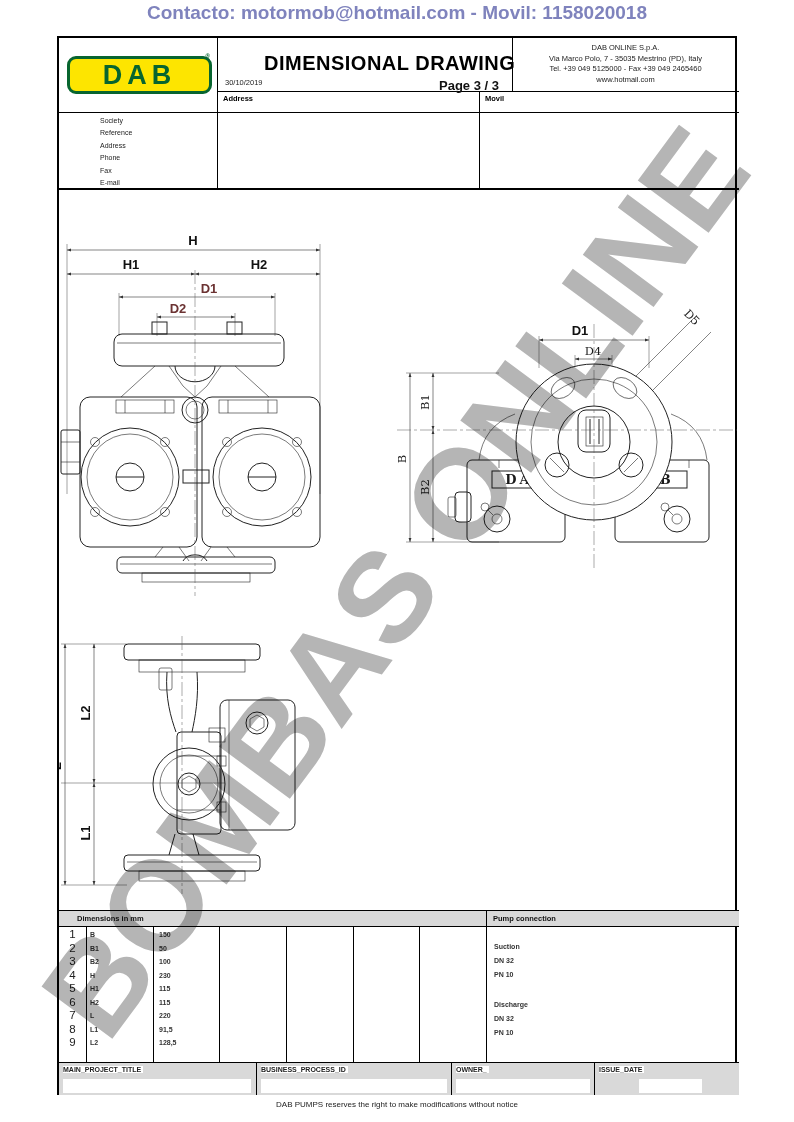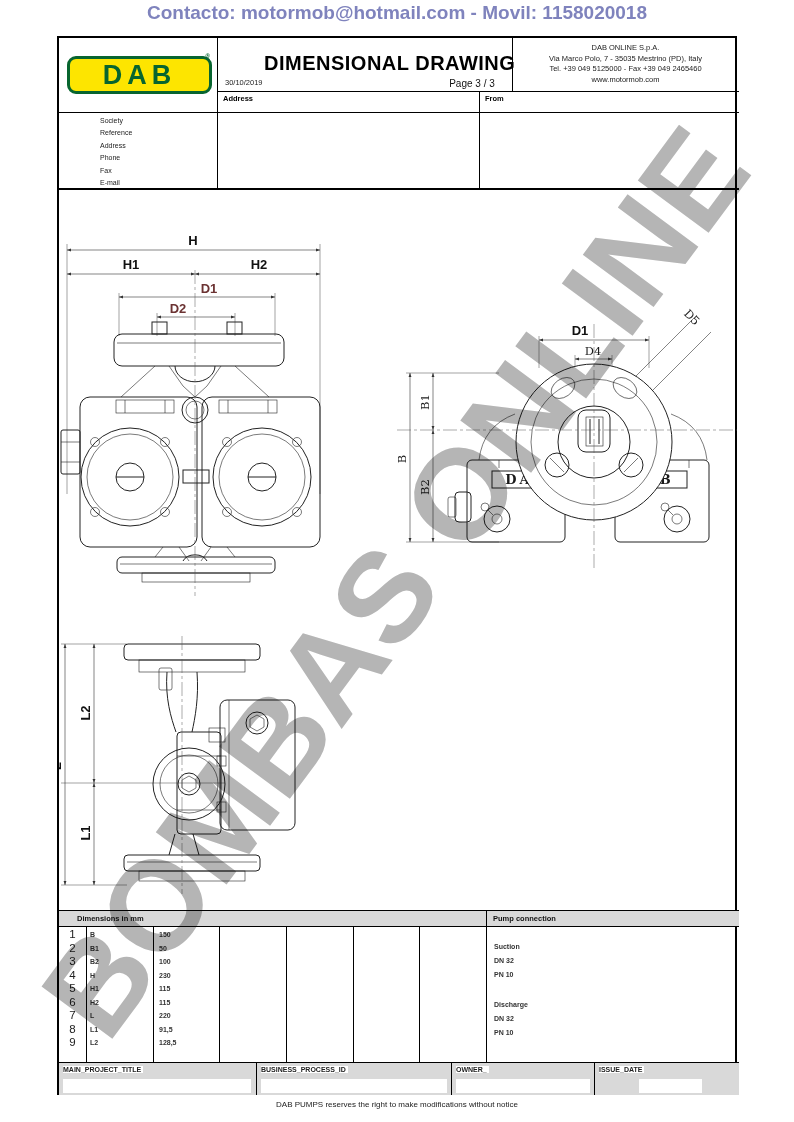--- a/index.html
+++ b/index.html
@@ -23,21 +23,21 @@
   .logo-box { position:absolute; left:8px; top:18px; width:145px; height:38px;
     background:#fde500; border:3px solid #07652f; border-radius:9px;
     display:flex; align-items:center; justify-content:center; }
   .logo-box .logo-txt { font-size:27px; font-weight:bold; color:#07652f; letter-spacing:5px;
     transform:scaleY(1.05); line-height:1; }
   .logo-reg { position:absolute; right:-1px; top:-6px; font-size:6px; color:#07652f; font-weight:bold; }
 
   .doc-title { position:absolute; left:158px; top:14px; width:295px; 
     font-size:20px; font-weight:bold; letter-spacing:0.5px;margin-left:47px; }
   .doc-date { position:absolute; left:166px; top:40px; font-size:7.5px; color:#222; }
-  .doc-page { position:absolute; left:380px; top:40px; width:66px; text-align:center; font-size:10px; color:#111; font-weight:normal; }
+  .doc-page { position:absolute; left:380px; top:40px; width:66px; text-align:left; font-size:13px; color:#111; font-weight:bold; }
 
   .addr { position:absolute; left:453px; top:5px; width:227px; text-align:center;
     font-size:7.5px; line-height:10.5px; color:#222; }
 
   .recv-label { position:absolute; left:164px; top:56px; font-size:7.5px; font-weight:bold; }
   .from-label { position:absolute; left:426px; top:56px; font-size:7.5px; font-weight:bold; }
 
   .fields { position:absolute; left:41px; top:77px; font-size:7px; color:#222; line-height:12.4px; }
 
   .model-title { position:absolute; left:0; top:160px; width:680px; text-align:center;
@@ -106,25 +106,25 @@
   </div>
 
   <div class="doc-title">DIMENSIONAL DRAWING</div>
   <div class="doc-date">30/10/2019</div>
   <div class="doc-page">Page 3 / 3</div>
 
   <div class="addr">
     <div>DAB ONLINE S.p.A.</div>
     <div>Via Marco Polo, 7 - 35035 Mestrino (PD), Italy</div>
     <div>Tel. +39 049 5125000 - Fax +39 049 2465460</div>
-    <div>www.motormob.com</div>
+    <div>www.hotmail.com</div>
   </div>
 
   <div class="recv-label">Address</div>
-  <div class="from-label">From</div>
+  <div class="from-label">Movil</div>
   <div class="abs" style="left:158px;top:74px;width:262px;height:76px;"></div>
   <div class="abs" style="left:420px;top:74px;width:260px;height:76px;"></div>
 
   <div class="fields">
     <div>Society</div>
     <div>Reference</div>
     <div>Address</div>
     <div>Phone</div>
     <div>Fax</div>
     <div>E-mail</div>

